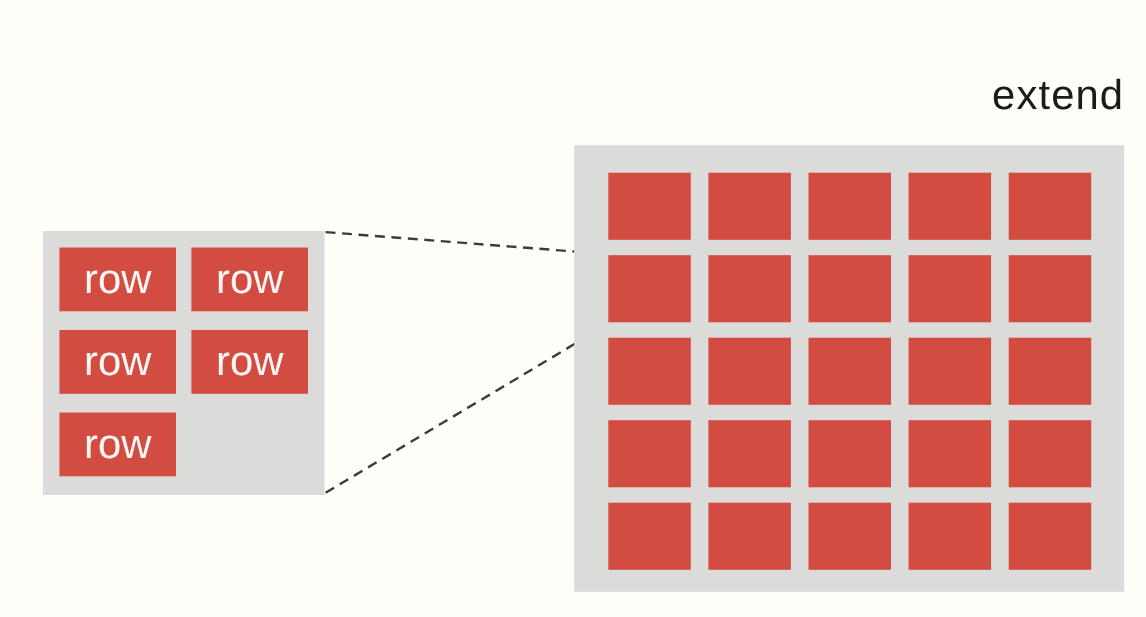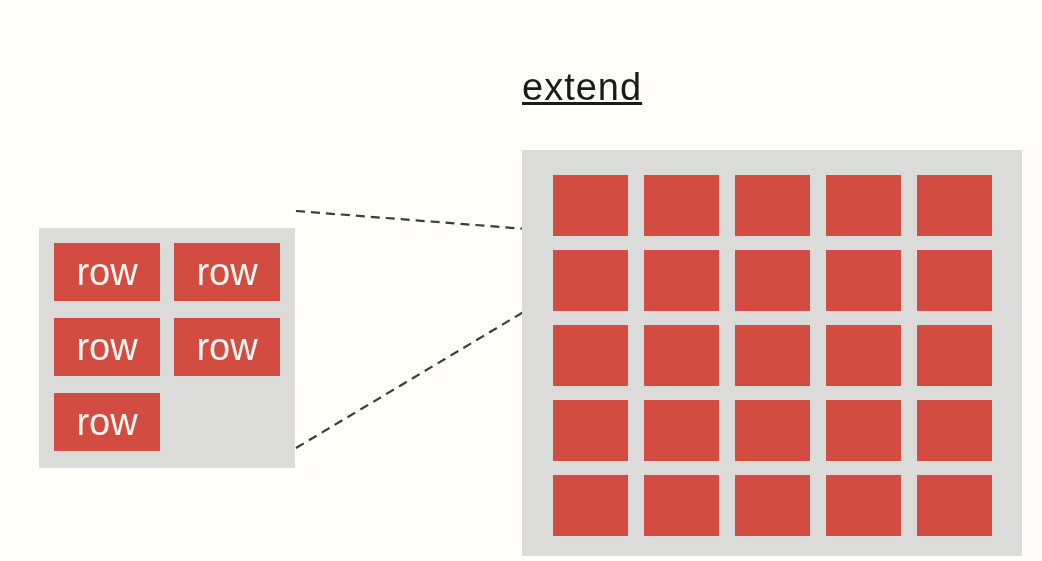--- a/index.html
+++ b/index.html
@@ -13,35 +13,33 @@
   html,body{margin:0;padding:0;background:var(--bg);}
   .canvas{
     position:relative;
     width:1042px;height:561px;
     background:var(--bg);
     font-family:"Liberation Sans", sans-serif;
     overflow:hidden;
   }
   .panel-title{
     position:absolute;
-    text-align:left;
+    text-align:right;
     color:var(--title-text);
     font-size:37px;
     line-height:1.1;
     letter-spacing:1px;
-    text-decoration:underline;
   }
   .page-title{left:39px;top:145px;width:256px;}
   .extend-title{left:522px;top:67px;width:500px;font-size:38px;}
   .panel-box{
     position:absolute;
     background:var(--panel-gray);
     box-sizing:border-box;
     display:grid;
-    margin-top:18px;
   }
   .page-box{
     left:39px;top:210px;width:256px;height:240px;
     grid-template-columns:106px 106px;
     grid-auto-rows:58px;
     column-gap:14px;row-gap:17px;
     padding:15px;
     align-content:start;
   }
   .row-box{

